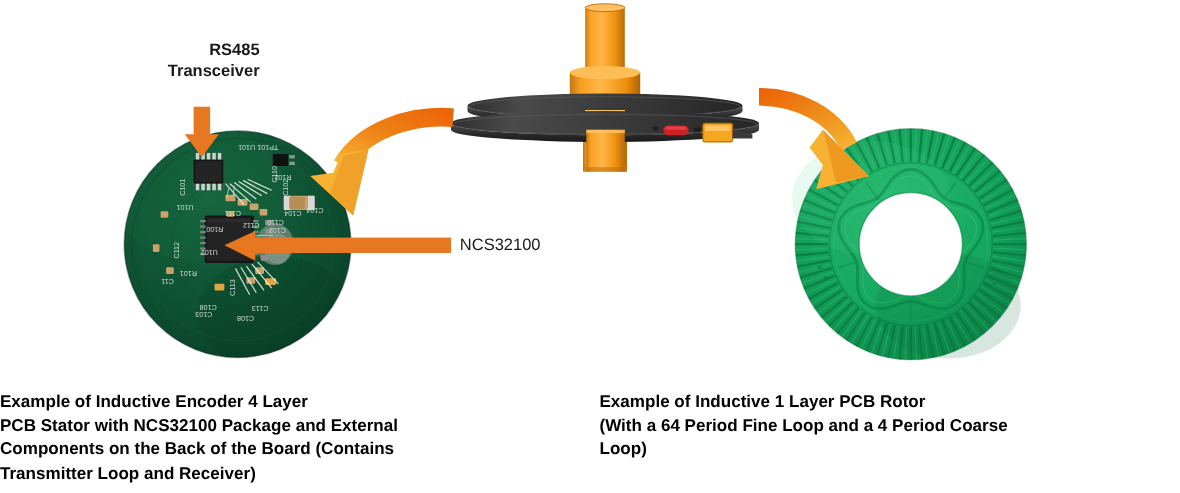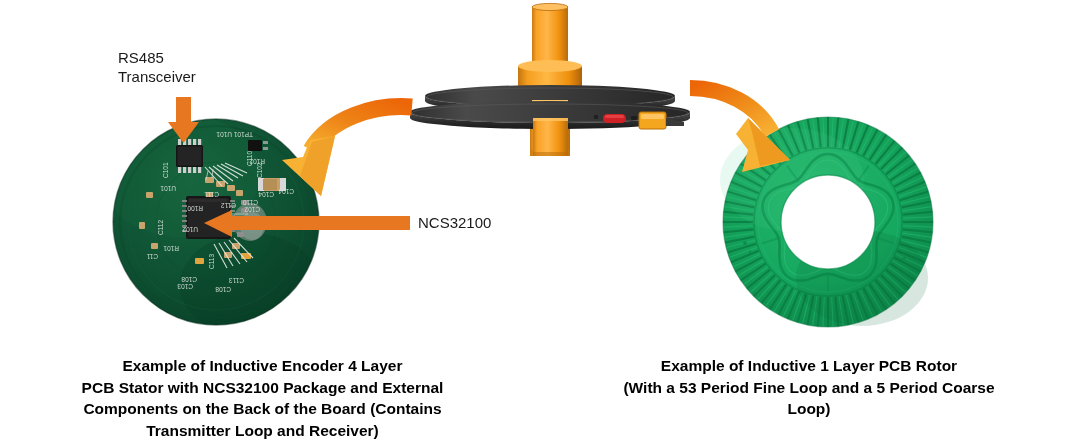--- a/index.html
+++ b/index.html
@@ -31,37 +31,37 @@
     position: absolute;
     color: #1a1a1a;
     font-family: "Liberation Sans", sans-serif;
     font-size: 15px;
     line-height: 19px;
     font-weight: 400;
     white-space: pre-line;
   }
   #rs485-label {
     left: 118px;
-    top: 48px;
+    top: 36px;
     width: 118px;
-    text-align: left;
+    text-align: right;
+    font-weight: bold;
   }
   #ncs-label {
     left: 418px;
     top: 213px;
     text-align: right;
   }
   .caption {
     position: absolute;
     font-family: "Liberation Sans", sans-serif;
     font-size: 15.5px;
     line-height: 21.5px;
     font-weight: bold;
     color: #000000;
-    text-align: center;
     white-space: pre-line;
   }
   #caption-left {
     left: 0px;
     top: 355px;
     width: 525px;
   }
   #caption-right {
     left: 545px;
     top: 355px;
@@ -507,16 +507,16 @@
 Transceiver</div>
 
   <div class="anno-label" id="ncs-label">NCS32100</div>
 
   <div class="caption" id="caption-left">Example of Inductive Encoder 4 Layer
 PCB Stator with NCS32100 Package and External
 Components on the Back of the Board (Contains
 Transmitter Loop and Receiver)</div>
 
   <div class="caption" id="caption-right">Example of Inductive 1 Layer PCB Rotor
-(With a 53 Period Fine Loop and a 5 Period Coarse
+(With a 64 Period Fine Loop and a 4 Period Coarse
 Loop)</div>
 
 </div>
 
 </body></html>

